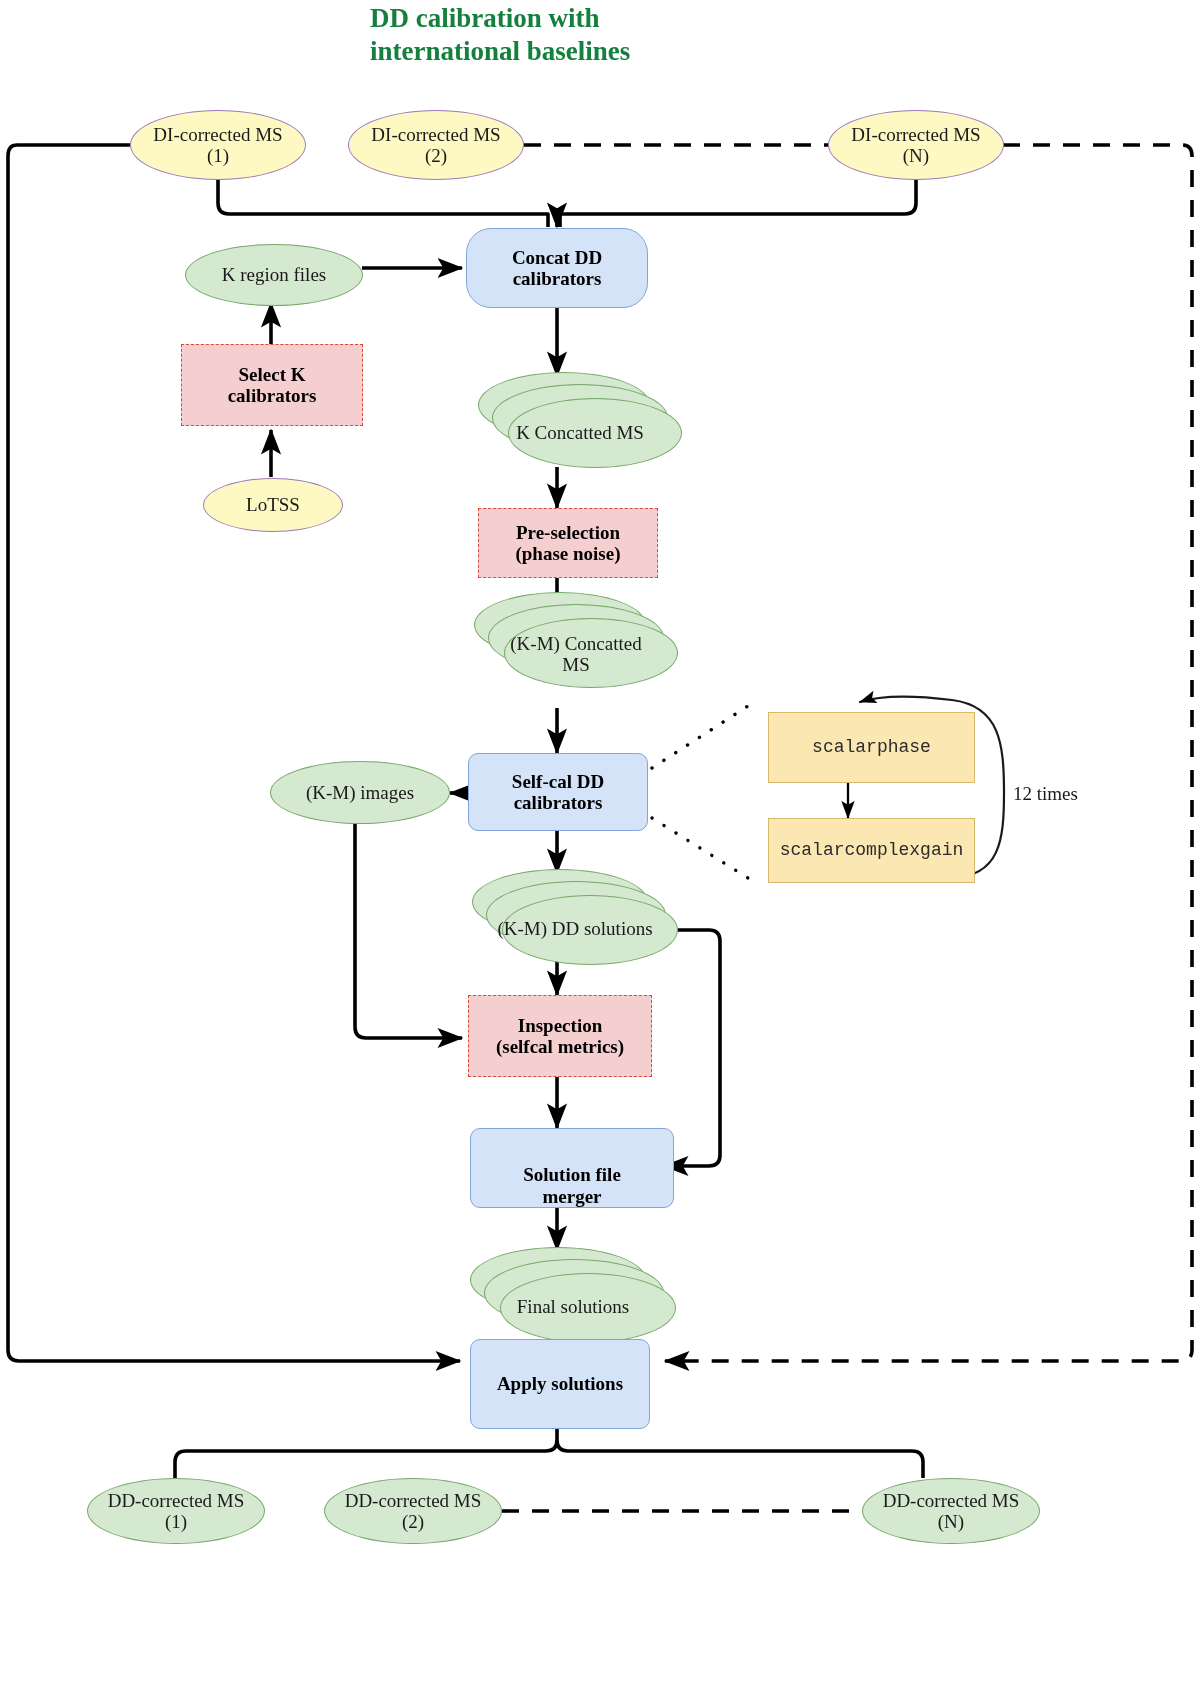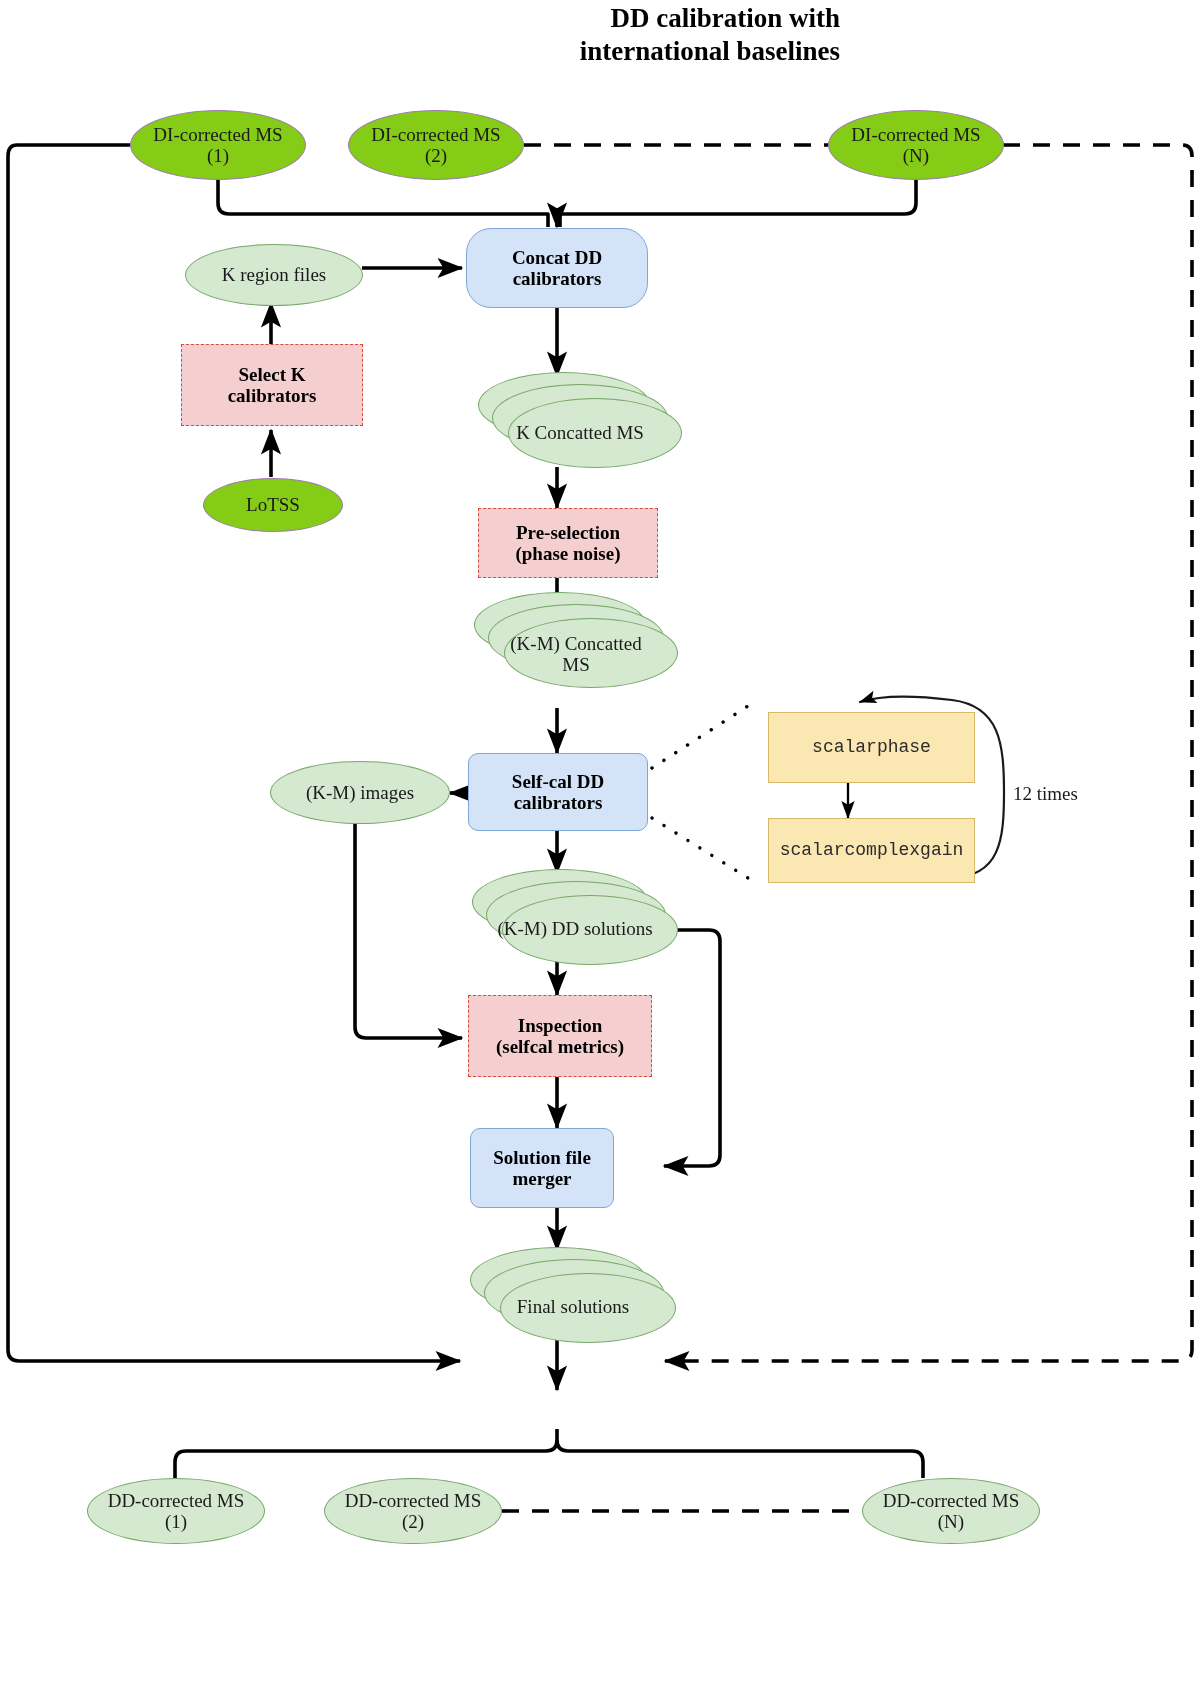--- a/index.html
+++ b/index.html
@@ -36,32 +36,32 @@
   }
   
   #title {
     position: absolute;
     left: 370px;
     top: 2px;
     width: 470px;
     font-size: 27px;
     font-weight: bold;
     line-height: 1.22;
-    text-align: right;
-    color: #000000;
+    text-align: left;
+    color: #15803d;
     z-index: 8;
   }
   
   .ellipse {
     border-radius: 50%;
     font-size: 19px;
     color: #1a1a1a;
   }
   .ellipse.purple {
-    background: #84cc16;
+    background: #fef9c3;
     border: 1.6px solid #9c79b8;
   }
   .ellipse.green {
     background: #d5e8d0;
     border: 1.6px solid #77a868;
   }
   
   .box {
     font-size: 19px;
     font-weight: bold;
@@ -303,34 +303,37 @@
     <div class="stack-label" style="top:50px;">(K-M) DD solutions</div>
   </div>
 
   <div class="node box red" style="left:468px; top:995px; width:184px; height:82px;">
     <div>
       <div>Inspection</div>
       <div>(selfcal metrics)</div>
     </div>
   </div>
 
-  <div class="node box blue" style="left:470px; top:1128px; width:144px; height:80px;">
+  <div class="node box blue" style="left:470px; top:1128px; width:204px; height:80px;align-items:flex-end;">
     <div>
       <div>Solution file</div>
       <div>merger</div>
     </div>
   </div>
 
   <div class="stack" style="left:470px; top:1247px; width:206px; height:96px;">
     <div class="layer" style="left:0px;  top:0px;  width:176px; height:66px;"></div>
     <div class="layer" style="left:14px; top:12px; width:180px; height:68px;"></div>
     <div class="layer" style="left:30px; top:26px; width:176px; height:70px;"></div>
     <div class="stack-label" style="top:50px;">Final solutions</div>
   </div>
 
+  <div class="node box blue" style="left:470px; top:1339px; width:180px; height:90px;">
+    <div>Apply solutions</div>
+  </div>
 
   <div class="node ellipse green" style="left:87px; top:1478px; width:178px; height:66px;">
     <div>
       <div>DD-corrected MS</div>
       <div>(1)</div>
     </div>
   </div>
 
   <div class="node ellipse green" style="left:324px; top:1478px; width:178px; height:66px;">
     <div>

